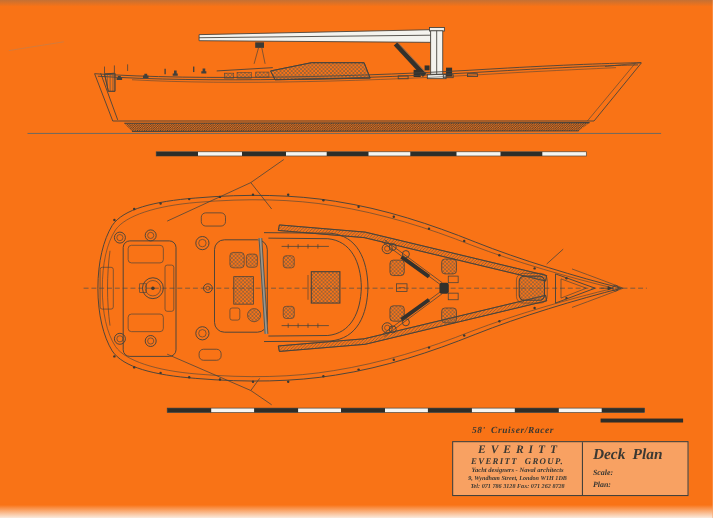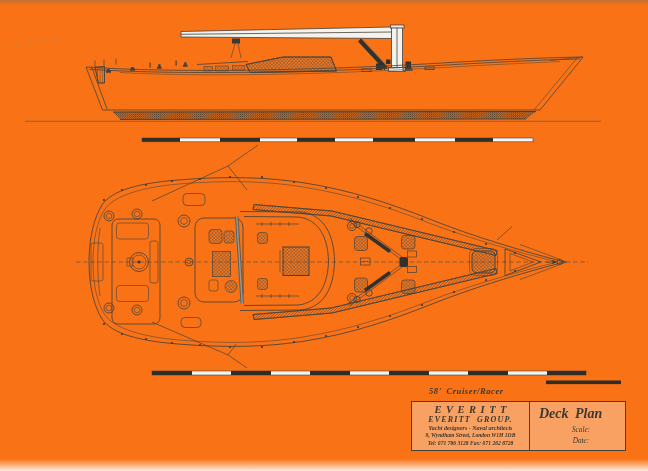--- a/index.html
+++ b/index.html
@@ -66,21 +66,21 @@
   }
   .tb-phone{
     font-size:5.6px;font-weight:bold;font-style:italic;
     line-height:8px;white-space:nowrap;
   }
   .tb-title{
     font-size:14px;font-weight:bold;font-style:italic;
     word-spacing:3px;white-space:nowrap;
   }
   .tb-field{
-    font-size:7.2px;font-weight:normal;font-style:italic;white-space:nowrap;text-align:center;
+    font-size:7.2px;font-weight:bold;font-style:italic;white-space:nowrap;
   }
 </style>
 </head>
 <body>
 
 <div class="page">
 
   <svg class="drawing" width="648" height="471" viewBox="0 0 648 471">
     <defs>
       <pattern id="hatch45" width="3" height="3" patternUnits="userSpaceOnUse">
@@ -388,20 +388,20 @@
     <div class="tb-left">
       <div class="tb-company">EVERITT</div>
       <div class="tb-company2">EVERITT GROUP.</div>
       <div class="tb-tagline">Yacht designers - Naval architects</div>
       <div class="tb-address">9, Wyndham Street, London W1H 1DB</div>
       <div class="tb-phone">Tel: 071 786 3128 Fax: 071 262 8728</div>
     </div>
     <div class="tb-right">
       <div class="tb-title">Deck Plan</div>
       <div class="tb-field">Scale:</div>
-      <div class="tb-field">Date:</div>
+      <div class="tb-field">Plan:</div>
     </div>
   </div>
 
   <div class="scan-top"></div>
   <div class="scan-right"></div>
   <div class="scan-bottom"></div>
 </div>
 
 </body></html>

